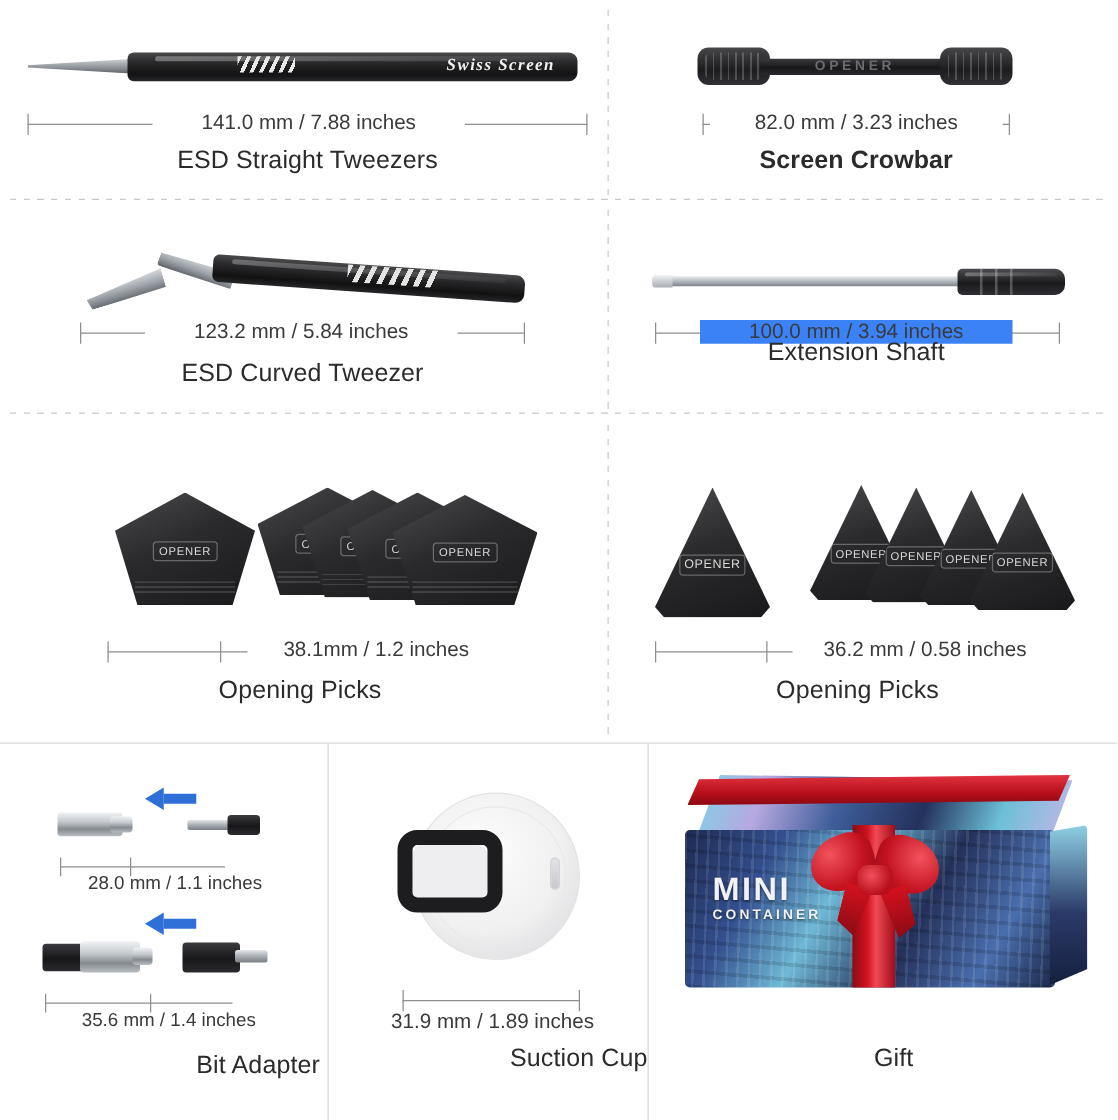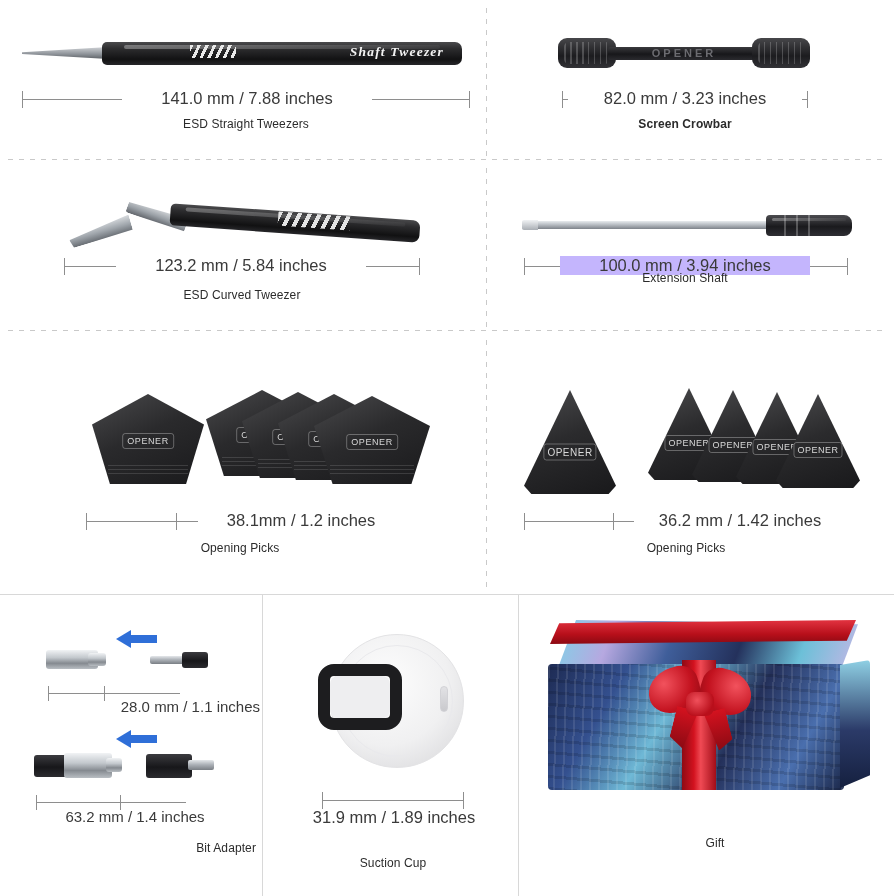--- a/index.html
+++ b/index.html
@@ -37,21 +37,21 @@
     position: absolute;
     width: 1px;
     background: #d8d8d8;
   }
 
   
   .caption {
     position: absolute;
     text-align: center;
     color: #2b2b2b;
-    font-size: 12px;
+    font-size: 20px;
     letter-spacing: .1px;
     white-space: nowrap;
   }
   .dim-label {
     position: absolute;
     text-align: center;
     color: #3a3a3a;
     font-size: 16.5px;
     white-space: nowrap;
   }
@@ -387,21 +387,21 @@
   <div class="solid-v" style="left:262px; top:595px; height:301px;"></div>
   <div class="solid-v" style="left:518px; top:595px; height:301px;"></div>
 
   <div class="cell">
     <div class="tw-straight">
       <div class="tw-tip"></div>
       <div class="tw-body">
         <div class="gloss"></div>
       </div>
       <div class="tw-hash"></div>
-      <div class="tw-brand">Shaft Tweezer</div>
+      <div class="tw-brand">Swiss Screen</div>
     </div>
 
     <div class="rule" style="left:22px; top:99px; width:448px;"></div>
     <div class="tick" style="left:22px; top:91px; height:17px;"></div>
     <div class="tick" style="left:469px; top:91px; height:17px;"></div>
     <div class="dim-label" style="left:122px; top:89px; width:250px; background:#fff;">141.0 mm / 7.88 inches</div>
     <div class="caption" style="left:96px; top:117px; width:300px;">ESD Straight Tweezers</div>
   </div>
 
   <div class="cell">
@@ -446,21 +446,21 @@
       <div class="ext-handle">
         <div class="gl"></div>
         <div class="ring" style="left:18px;"></div>
         <div class="ring" style="left:30px;"></div>
         <div class="ring" style="left:42px;"></div>
       </div>
     </div>
     <div class="rule" style="left:524px; top:266px; width:324px;"></div>
     <div class="tick" style="left:524px; top:258px; height:17px;"></div>
     <div class="tick" style="left:847px; top:258px; height:17px;"></div>
-    <div class="dim-label" style="left:560px; top:256px; width:250px; background:#c4b5fd;">100.0 mm / 3.94 inches</div>
+    <div class="dim-label" style="left:560px; top:256px; width:250px; background:#3b82f6;">100.0 mm / 3.94 inches</div>
     <div class="caption" style="left:560px; top:271px; width:250px;">Extension Shaft</div>
   </div>
 
   <div class="cell">
 
     <div class="pick-pent" style="left:206px; top:390px; width:112px; height:86px;">
       <div class="lines"></div>
       <div class="badge">OPENER</div>
     </div>
     <div class="pick-pent" style="left:242px; top:392px; width:112px; height:86px;">
@@ -501,73 +501,77 @@
     <div class="pick-tri" style="left:776px; top:394px; width:84px; height:94px;">
       <div class="badge">OPENER</div>
     </div>
     <div class="pick-tri" style="left:524px; top:390px; width:92px; height:104px;">
       <div class="badge" style="font-size:10px;">OPENER</div>
     </div>
 
     <div class="rule" style="left:524px; top:521px; width:110px;"></div>
     <div class="tick" style="left:524px; top:513px; height:17px;"></div>
     <div class="tick" style="left:613px; top:513px; height:17px;"></div>
-    <div class="dim-label" style="left:640px; top:511px; width:200px;">36.2 mm / 1.42 inches</div>
+    <div class="dim-label" style="left:640px; top:511px; width:200px;">36.2 mm / 0.58 inches</div>
     <div class="caption" style="left:536px; top:541px; width:300px;">Opening Picks</div>
   </div>
 
   <div class="cell">
 
     <div class="bit-socket" style="left:46px; top:650px; width:52px; height:19px;"></div>
     <div class="bit-socket" style="left:88px; top:653px; width:18px; height:13px;"></div>
     <div class="bit-shank" style="left:150px; top:656px; width:58px; height:8px;"></div>
     <div class="bit-dark" style="left:182px; top:652px; width:26px; height:16px;"></div>
     <div class="arrow-blue" style="left:116px; top:630px;"></div>
     <div class="arrow-tail" style="left:131px; top:635px; width:26px;"></div>
 
     <div class="rule" style="left:48px; top:693px; width:132px;"></div>
     <div class="tick" style="left:48px; top:686px; height:15px;"></div>
     <div class="tick" style="left:104px; top:686px; height:15px;"></div>
-    <div class="dim-label small" style="left:20px; top:698px; width:240px;text-align:right;">28.0 mm / 1.1 inches</div>
+    <div class="dim-label small" style="left:20px; top:698px; width:240px;">28.0 mm / 1.1 inches</div>
 
     <div class="bit-dark" style="left:34px; top:755px; width:34px; height:22px;"></div>
     <div class="bit-socket" style="left:64px; top:753px; width:48px; height:25px;"></div>
     <div class="bit-socket" style="left:106px; top:758px; width:16px; height:14px;"></div>
     <div class="bit-dark" style="left:146px; top:754px; width:46px; height:24px;"></div>
     <div class="bit-shank" style="left:188px; top:760px; width:26px; height:10px;"></div>
     <div class="arrow-blue" style="left:116px; top:730px;"></div>
     <div class="arrow-tail" style="left:131px; top:735px; width:26px;"></div>
 
     <div class="rule" style="left:36px; top:802px; width:150px;"></div>
     <div class="tick" style="left:36px; top:795px; height:15px;"></div>
     <div class="tick" style="left:120px; top:795px; height:15px;"></div>
-    <div class="dim-label small" style="left:10px; top:808px; width:250px;">63.2 mm / 1.4 inches</div>
+    <div class="dim-label small" style="left:10px; top:808px; width:250px;">35.6 mm / 1.4 inches</div>
 
     <div class="caption" style="left:6px; top:841px; width:250px;text-align:right;">Bit Adapter</div>
   </div>
 
   <div class="cell">
     <div class="suction">
       <div class="suc-disc"></div>
       <div class="suc-ring-inner"></div>
       <div class="suc-ring"></div>
       <div class="suc-tab"></div>
     </div>
     <div class="rule" style="left:322px; top:800px; width:142px;"></div>
     <div class="tick" style="left:322px; top:792px; height:17px;"></div>
     <div class="tick" style="left:463px; top:792px; height:17px;"></div>
     <div class="dim-label" style="left:272px; top:808px; width:244px;">31.9 mm / 1.89 inches</div>
-    <div class="caption" style="left:268px; top:856px; width:250px;">Suction Cup</div>
+    <div class="caption" style="left:268px; top:836px; width:250px;text-align:right;">Suction Cup</div>
   </div>
 
   <div class="cell">
     <div class="gift">
       <div class="gift-top"></div>
       <div class="gift-front"></div>
       <div class="gift-side"></div>
+      <div class="gift-label">
+        <div class="l1">MINI</div>
+        <div class="l2">CONTAINER</div>
+      </div>
       <div class="ribbon-v"></div>
       <div class="ribbon-h"></div>
       <div class="bow">
         <div class="loop l"></div>
         <div class="loop r"></div>
         <div class="tail l"></div>
         <div class="tail r"></div>
         <div class="knot"></div>
       </div>
     </div>

